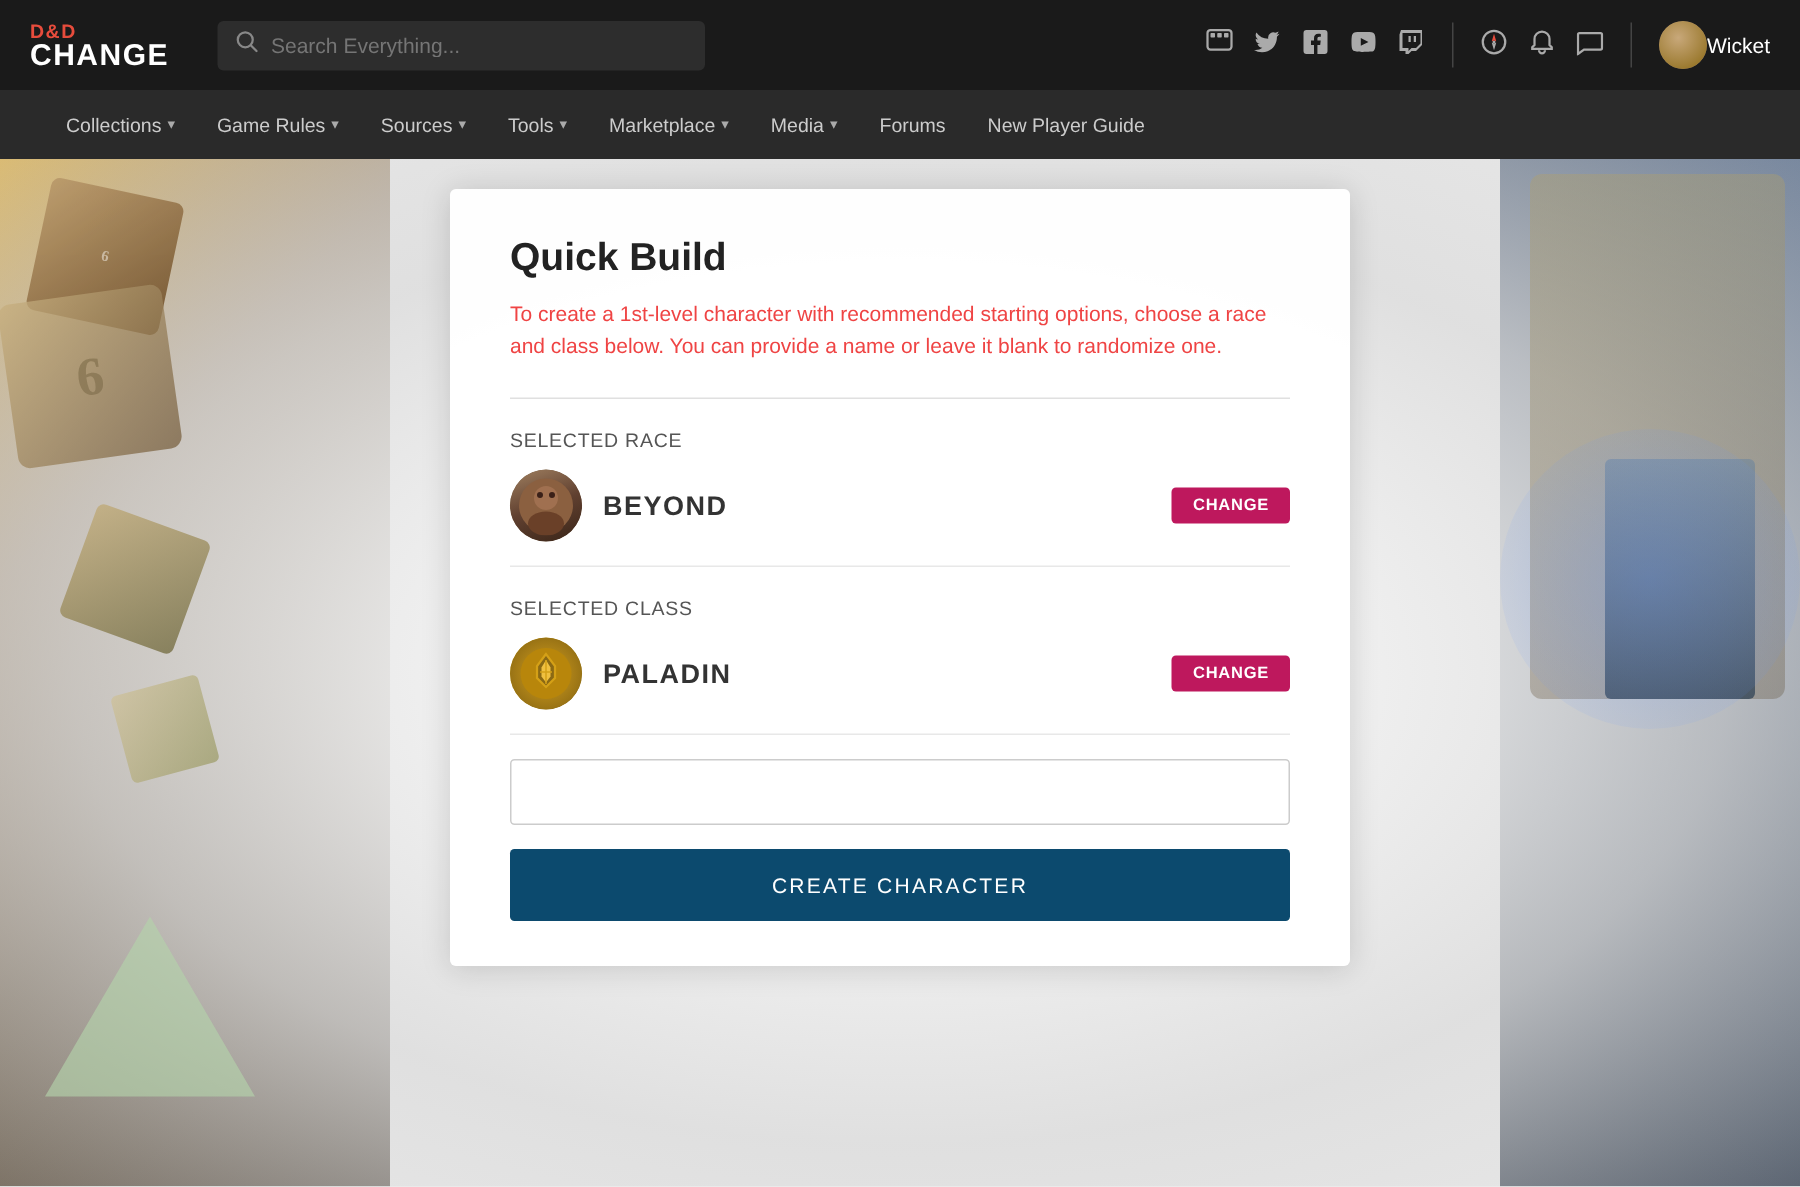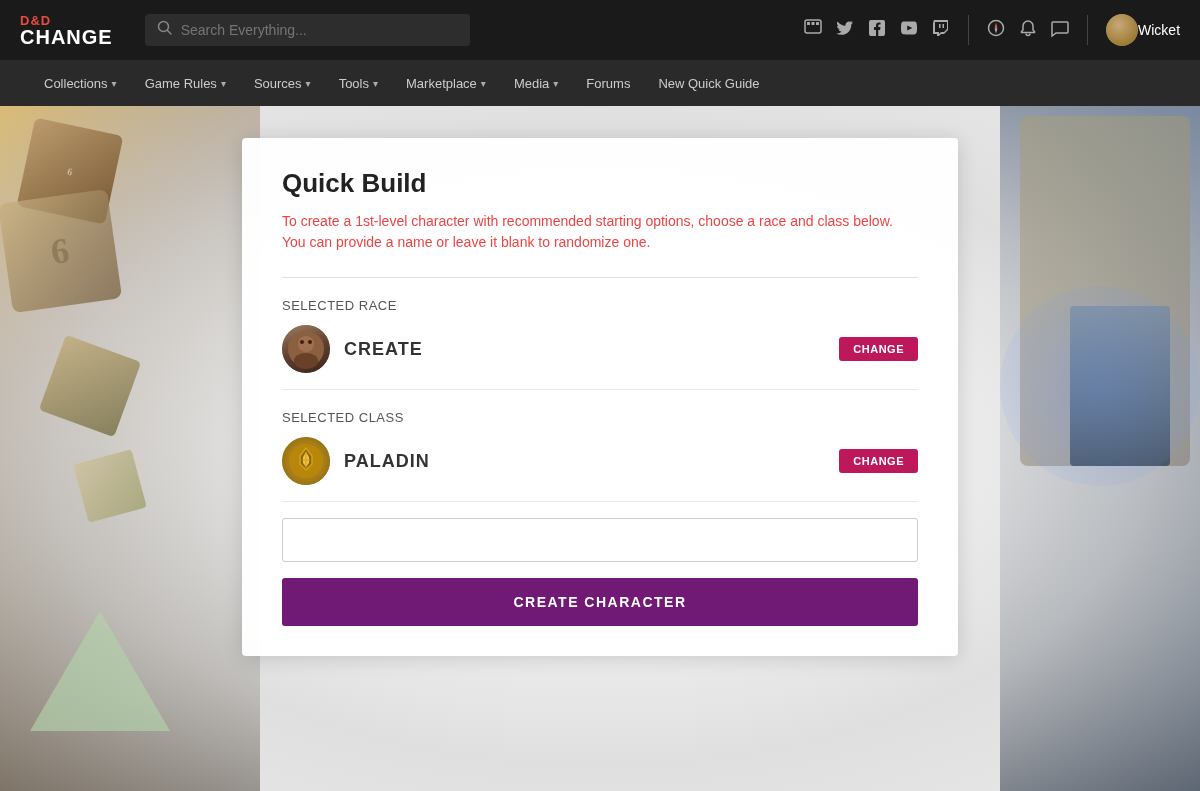--- a/index.html
+++ b/index.html
@@ -167,23 +167,23 @@
       top: 0;
       width: 100%;
       height: 100%;
       background: radial-gradient(ellipse at center, rgba(240,240,240,0.95) 35%, rgba(220,220,220,0.7) 65%, transparent 100%);
     }
 
     
     .content-card {
       position: absolute;
       left: 50%;
-      top: 32px;
+      top: 20px;
       transform: translateX(-50%);
-      width: 716px;
+      width: 600px;
       background: rgba(255,255,255,0.97);
       border-radius: 4px;
       padding: 30px 40px;
       box-shadow: 0 2px 20px rgba(0,0,0,0.15);
     }
     .page-title {
       font-size: 26px;
       font-weight: 700;
       color: #222;
       margin-bottom: 12px;
@@ -267,25 +267,25 @@
       border-radius: 3px;
       font-size: 14px;
       padding: 0 12px;
       outline: none;
       color: #333;
       background: #fff;
     }
     .create-btn {
       width: 100%;
       height: 48px;
-      background: #701a75;
+      background: #0c4a6e;
       color: white;
       border: none;
       font-size: 14px;
-      font-weight: 700;
+      font-weight: 400;
       letter-spacing: 1.5px;
       text-transform: uppercase;
       border-radius: 3px;
       cursor: pointer;
       margin-top: 16px;
     }
 
     
     .firbolg-portrait {
       width: 100%;
@@ -434,21 +434,21 @@
     <span class="sub-nav-chevron">▾</span>
   </div>
   <div class="sub-nav-item">
     <span>Media</span>
     <span class="sub-nav-chevron">▾</span>
   </div>
   <div class="sub-nav-item">
     <span>Forums</span>
   </div>
   <div class="sub-nav-item">
-    <span>New Quick Guide</span>
+    <span>New Player Guide</span>
   </div>
 </div>
 
 <div class="main-area">
 
   <div class="bg-left"></div>
 
   <div class="bg-right"></div>
 
   <div class="bg-center"></div>
@@ -494,21 +494,21 @@
 
           <svg width="40" height="40" viewBox="0 0 40 40">
             <circle cx="20" cy="20" r="18" fill="#8B6040"></circle>
             <circle cx="20" cy="15" r="8" fill="#a07050"></circle>
             <ellipse cx="20" cy="32" rx="12" ry="8" fill="#6a4028"></ellipse>
             <circle cx="16" cy="13" r="2" fill="#3a2018"></circle>
             <circle cx="24" cy="13" r="2" fill="#3a2018"></circle>
           </svg>
         </div>
       </div>
-      <span class="selection-name">CREATE</span>
+      <span class="selection-name">BEYOND</span>
       <button class="change-btn">CHANGE</button>
     </div>
 
     <div class="section-divider"></div>
 
     
     <div class="section-label section-gap">Selected Class</div>
     <div class="selection-row">
       <div class="selection-icon paladin-icon">
         <div class="paladin-emblem">

